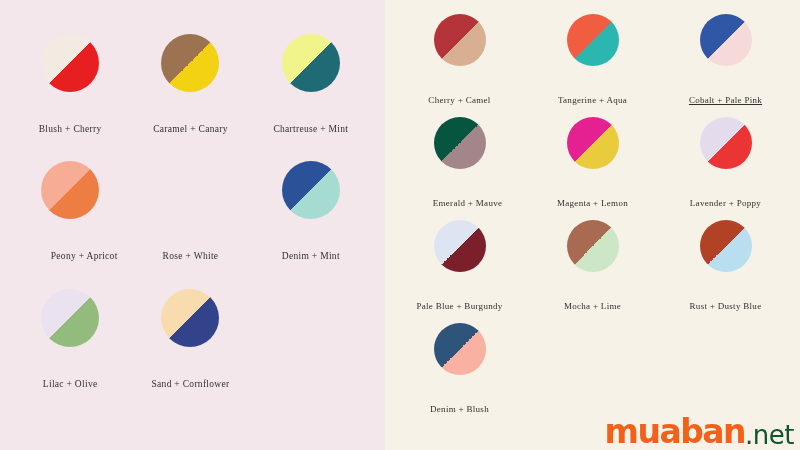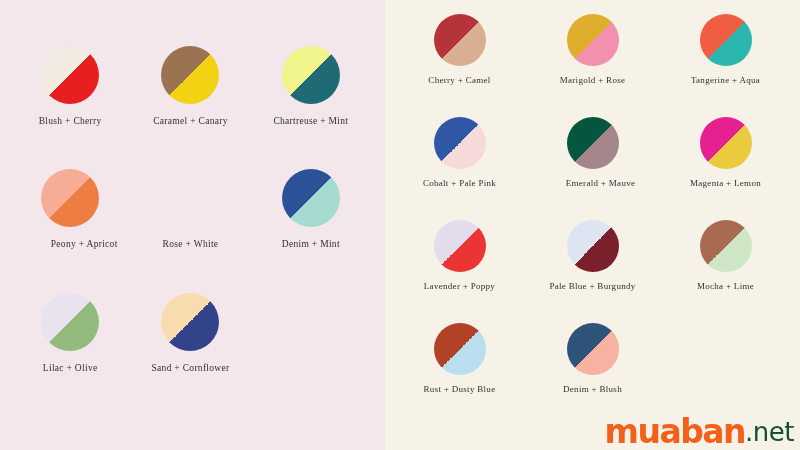--- a/index.html
+++ b/index.html
@@ -35,33 +35,34 @@
 
   .grid {
     display: grid;
     width: 100%;
     height: 100%;
     box-sizing: border-box;
   }
   .grid-left {
     grid-template-columns: repeat(3, 1fr);
     grid-template-rows: repeat(3, 1fr);
-    padding: 46px 14px 34px 10px;
+    padding: 34px 14px 34px 10px;
   }
   .grid-right {
     grid-template-columns: repeat(3, 1fr);
     grid-template-rows: repeat(4, 1fr);
     padding: 14px 8px 24px 8px;
   }
 
   .swatch-cell {
     display: flex;
     flex-direction: column;
     align-items: center;
     justify-content: flex-start;
+    gap: 20px;
   }
 
   .swatch-disc {
     border-radius: 50%;
     flex: none;
     background-repeat: no-repeat;
   }
   .grid-left .swatch-disc {
     width: 58px;
     height: 58px;
@@ -81,21 +82,21 @@
   }
   .grid-left .swatch-label { font-size: 9.5px; }
   .grid-right .swatch-label { font-size: 9px; }
 
   
   #watermark {
     position: absolute;
     right: 6px;
     bottom: 2px;
     display: flex;
-    align-items: center;
+    align-items: flex-end;
     line-height: 1;
     font-family: "DejaVu Sans", "Liberation Sans", sans-serif;
     pointer-events: none;
   }
   #watermark .wm-main {
     font-size: 33px;
     font-weight: bold;
     letter-spacing: -1.5px;
     color: #F2601A;
   }
@@ -148,30 +149,26 @@
       </div>
   </section>
 
   <section class="panel panel-right" style="background: rgb(246, 242, 232);">
     <div class="grid grid-right">
         <div class="swatch-cell">
           <div class="swatch-disc" style="background: linear-gradient(135deg, rgb(181, 52, 58) 0px, rgb(181, 52, 58) 50%, rgb(217, 175, 146) 50%, rgb(217, 175, 146) 100%);"></div>
           <div class="swatch-label" style="color: rgb(51, 48, 47);">Cherry  +  Camel</div>
         </div>
         <div class="swatch-cell">
-          <div class="swatch-disc" style="background: linear-gradient(135deg, rgb(224, 174, 45) 0px, rgb(224, 174, 45) 50%, rgb(242, 145, 174) 50%, rgb(242, 145, 174) 100%);"></div>
-          <div class="swatch-label" style="color: rgb(51, 48, 47);">Marigold  +  Rose</div>
-        </div>
-        <div class="swatch-cell">
           <div class="swatch-disc" style="background: linear-gradient(135deg, rgb(241, 93, 65) 0px, rgb(241, 93, 65) 50%, rgb(43, 182, 176) 50%, rgb(43, 182, 176) 100%);"></div>
           <div class="swatch-label" style="color: rgb(51, 48, 47);">Tangerine  +  Aqua</div>
         </div>
         <div class="swatch-cell">
           <div class="swatch-disc" style="background: linear-gradient(135deg, rgb(47, 87, 166) 0px, rgb(47, 87, 166) 50%, rgb(246, 217, 217) 50%, rgb(246, 217, 217) 100%);"></div>
-          <div class="swatch-label" style="color: rgb(51, 48, 47);">Cobalt  +  Pale Pink</div>
+          <div class="swatch-label" style="color: rgb(51, 48, 47); text-decoration: underline;">Cobalt  +  Pale Pink</div>
         </div>
         <div class="swatch-cell">
           <div class="swatch-disc" style="background: linear-gradient(135deg, rgb(6, 85, 63) 0px, rgb(6, 85, 63) 50%, rgb(162, 134, 138) 50%, rgb(162, 134, 138) 100%);"></div>
           <div class="swatch-label" style="color: rgb(51, 48, 47); padding-left: 16px;">Emerald  +  Mauve</div>
         </div>
         <div class="swatch-cell">
           <div class="swatch-disc" style="background: linear-gradient(135deg, rgb(229, 32, 144) 0px, rgb(229, 32, 144) 50%, rgb(233, 203, 61) 50%, rgb(233, 203, 61) 100%);"></div>
           <div class="swatch-label" style="color: rgb(51, 48, 47);">Magenta  +  Lemon</div>
         </div>
         <div class="swatch-cell">

